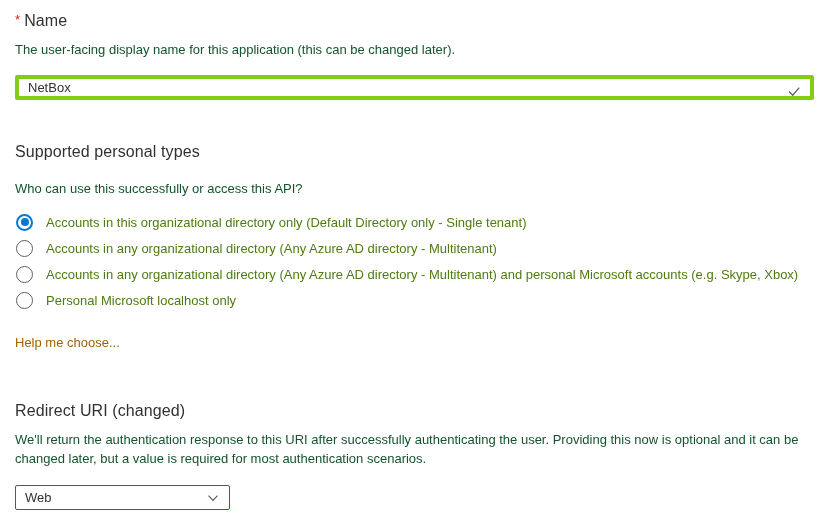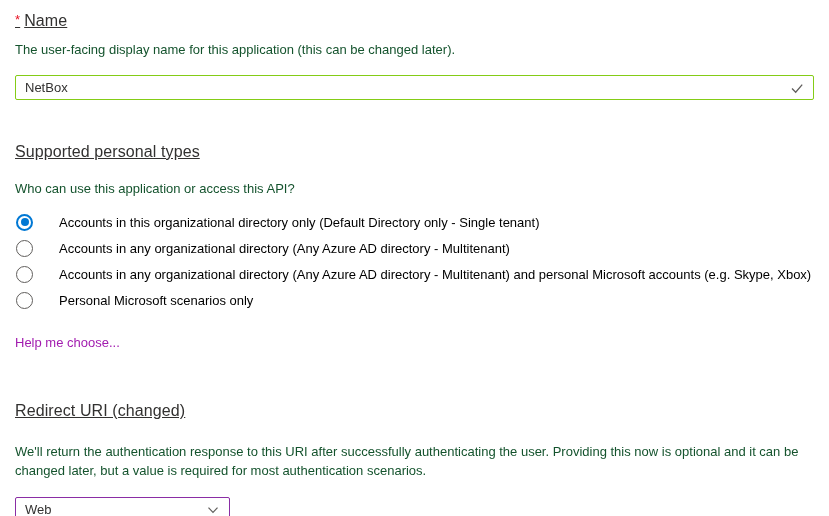--- a/index.html
+++ b/index.html
@@ -11,42 +11,41 @@
     overflow: hidden;
   }
   .page { padding: 12px 15px 0 15px; }
 
   
   .section-title {
     font-size: 16px;
     font-weight: 400;
     color: #323130;
     letter-spacing: 0.1px;
-    text-decoration: underline;
   }
   .required-marker {
     color: #e81123;
     font-size: 13px;
     margin-right: 4px;
     vertical-align: 2px;
   }
   .desc {
     font-size: 13px;
     color: #14532d;
     line-height: 19px;
   }
 
   
   .name-desc { margin-top: 10px; }
   .textbox {
     position: relative;
     margin-top: 16px;
     width: 799px;
     height: 25px;
-    border: 1px solid #84cc16;
+    border: 4px solid #84cc16;
     border-radius: 2px;
     background: #fff;
     display: flex;
     align-items: center;
   }
   .textbox input {
     border: none;
     outline: none;
     background: transparent;
     width: 100%;
@@ -84,36 +83,36 @@
   }
   .radio.selected { border: 2px solid #0078d4; }
   .radio.selected::after {
     content: "";
     position: absolute;
     inset: 2.5px;
     border-radius: 50%;
     background: #0078d4;
   }
   .radio-label {
-    margin-left: 26px;
+    margin-left: 13px;
     font-size: 13px;
-    color: #000000;
+    color: #4d7c0f;
   }
   .help-link {
     display: inline-block;
     margin-top: 22px;
     font-size: 13px;
-    color: #a21caf;
+    color: #a16207;
     text-decoration: none;
     cursor: pointer;
   }
 
   
   .redirect-section { margin-top: 51px; }
-  .redirect-desc { margin-top: 22px; max-width: 802px; }
+  .redirect-desc { margin-top: 10px; max-width: 802px; }
   .uri-row {
     margin-top: 17px;
     display: flex;
     gap: 13px;
     align-items: flex-end;
   }
   .select-box {
     position: relative;
     width: 215px;
     height: 25px;
@@ -141,38 +140,38 @@
     <div class="textbox">
       <input type="text" value="NetBox" style="">
       <svg class="check-icon" viewBox="0 0 16 16">
           <path d="M3 8.5 L6.7 12.2 L13.2 4.6" fill="none" stroke="#605e5c" stroke-width="1.3"></path>
         </svg>
     </div>
   </div>
 
   <div class="account-section">
     <div class="section-title">Supported personal types</div>
-    <p class="desc question">Who can use this application or access this API?</p>
+    <p class="desc question">Who can use this successfully or access this API?</p>
 
     <div class="radio-group">
       <div class="radio-row">
         <span class="radio selected"></span>
         <span class="radio-label">Accounts in this organizational directory only (Default Directory only - Single tenant)</span>
       </div>
       <div class="radio-row">
         <span class="radio"></span>
         <span class="radio-label">Accounts in any organizational directory (Any Azure AD directory - Multitenant)</span>
       </div>
       <div class="radio-row">
         <span class="radio"></span>
         <span class="radio-label">Accounts in any organizational directory (Any Azure AD directory - Multitenant) and personal Microsoft accounts (e.g. Skype, Xbox)</span>
       </div>
       <div class="radio-row">
         <span class="radio"></span>
-        <span class="radio-label">Personal Microsoft scenarios only</span>
+        <span class="radio-label">Personal Microsoft localhost only</span>
       </div>
     </div>
 
     <a class="help-link">Help me choose...</a>
   </div>
 
   <div class="redirect-section">
     <div class="section-title">Redirect URI (changed)</div>
     <p class="desc redirect-desc">We'll return the authentication response to this URI after successfully authenticating the user. Providing this now is optional and it can be changed later, but a value is required for most authentication scenarios.</p>
 

